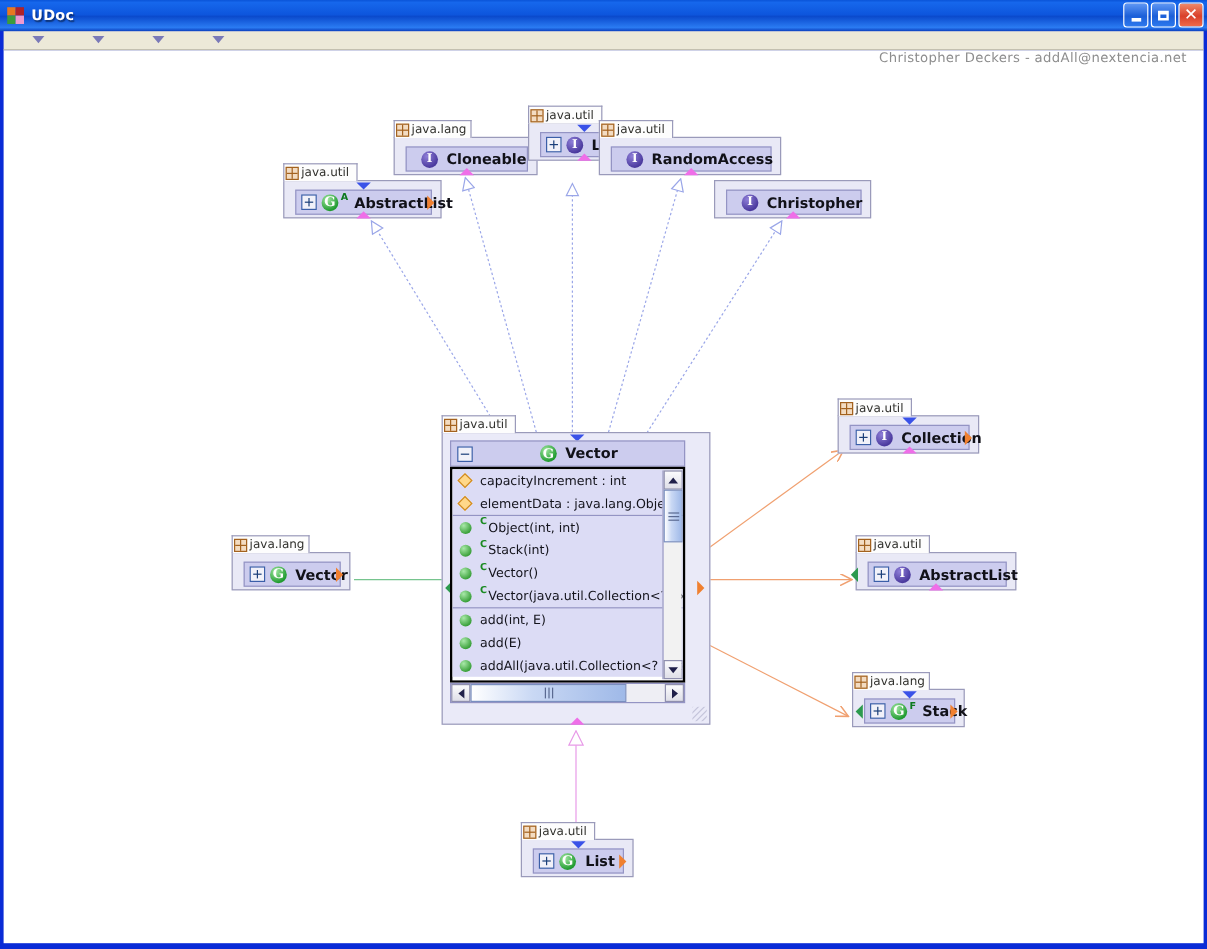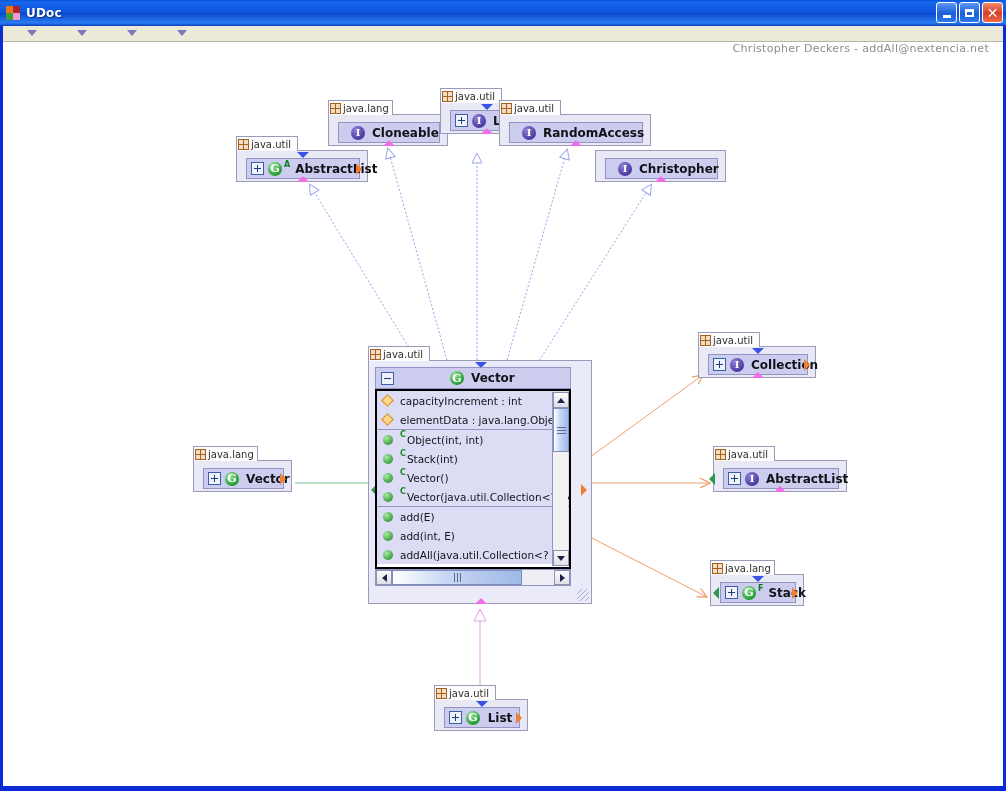--- a/index.html
+++ b/index.html
@@ -539,25 +539,25 @@
             </div>
             <div class="v-row">
               <span class="bullet-pub"></span>
               <span class="ctor-c">C</span>
               <span>Vector(java.util.Collection&lt;? exte</span>
             </div>
           </div>
           <div class="v-sec">
             <div class="v-row">
               <span class="bullet-pub"></span>
+              <span>add(int, E)</span>
+            </div>
+            <div class="v-row">
+              <span class="bullet-pub"></span>
               <span>add(E)</span>
-            </div>
-            <div class="v-row">
-              <span class="bullet-pub"></span>
-              <span>add(int, E)</span>
             </div>
             <div class="v-row">
               <span class="bullet-pub"></span>
               <span>addAll(java.util.Collection&lt;? exte</span>
             </div>
 
           </div>
 
           <div class="vscroll">
             <div class="sb-btn" style="left:0; top:0; width:16px; height:16px;">

